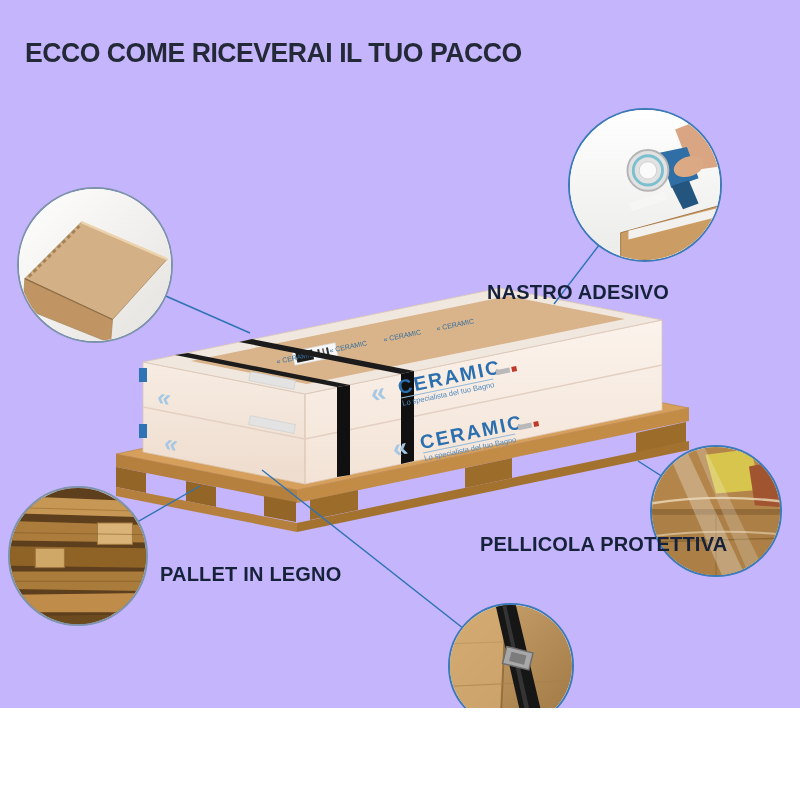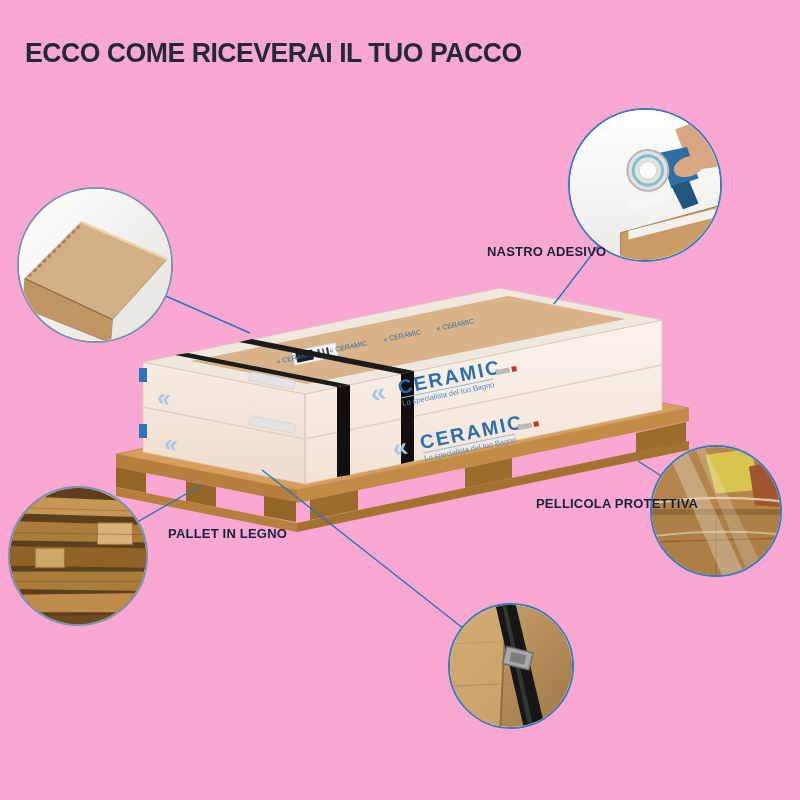--- a/index.html
+++ b/index.html
@@ -1,35 +1,35 @@
 <!DOCTYPE html>
 <html><head>
 <meta charset="utf-8">
 <style>
   html,body{margin:0;padding:0;background:#ffffff;}
   body{width:800px;height:800px;font-family:"Liberation Sans",sans-serif;}
-  .stage{position:relative;width:800px;height:800px;overflow:hidden;background:#f9a8d4;}
+  .stage{position:relative;width:800px;height:708px;overflow:hidden;background:#c4b5fd;}
   .title{position:absolute;left:25px;top:18px;z-index:5;font-size:28px;font-weight:bold;
          color:#232936;letter-spacing:-0.5px;white-space:nowrap;transform:scaleX(.95);transform-origin:left top;}
   svg.layer{position:absolute;left:0;top:0;width:800px;height:800px;}
   .pkg{z-index:1;} .lines{z-index:2;}
   .callout{position:absolute;z-index:3;border-radius:50%;border:2px solid #3d7ab8;
            overflow:hidden;box-sizing:border-box;background:#fff;}
   .callout svg{display:block;width:100%;height:100%;}
-  .lbl{position:absolute;z-index:4;font-size:13px;font-weight:bold;color:#16213a;
-       letter-spacing:.2px;white-space:nowrap;}
+  .lbl{position:absolute;z-index:4;font-size:20px;font-weight:bold;color:#16213a;
+       letter-spacing:.2px;white-space:nowrap;margin-top:37px;}
   .c1{left:17px;top:187px;width:156px;height:156px;border-color:#7d93ab;}
   .c2{left:568px;top:108px;width:154px;height:154px;}
   .c3{left:8px;top:486px;width:140px;height:140px;border-color:#7d93ab;}
   .c4{left:650px;top:445px;width:132px;height:132px;}
   .c5{left:448px;top:603px;width:126px;height:126px;}
   .lbl-scatolo{left:183px;top:258px;}
   .lbl-nastro{left:487px;top:244px;}
-  .lbl-pallet{left:168px;top:526px;}
-  .lbl-pellicola{left:536px;top:496px;text-align:right;}
+  .lbl-pallet{left:160px;top:526px;}
+  .lbl-pellicola{left:480px;top:496px;text-align:right;}
   .lbl-fascette{left:253px;top:645px;}
   text{font-family:"Liberation Sans",sans-serif;}
 </style>
 </head>
 <body>
 
 <div class="stage">
 
   <h1 class="title">ECCO COME RICEVERAI IL TUO PACCO</h1>
 

